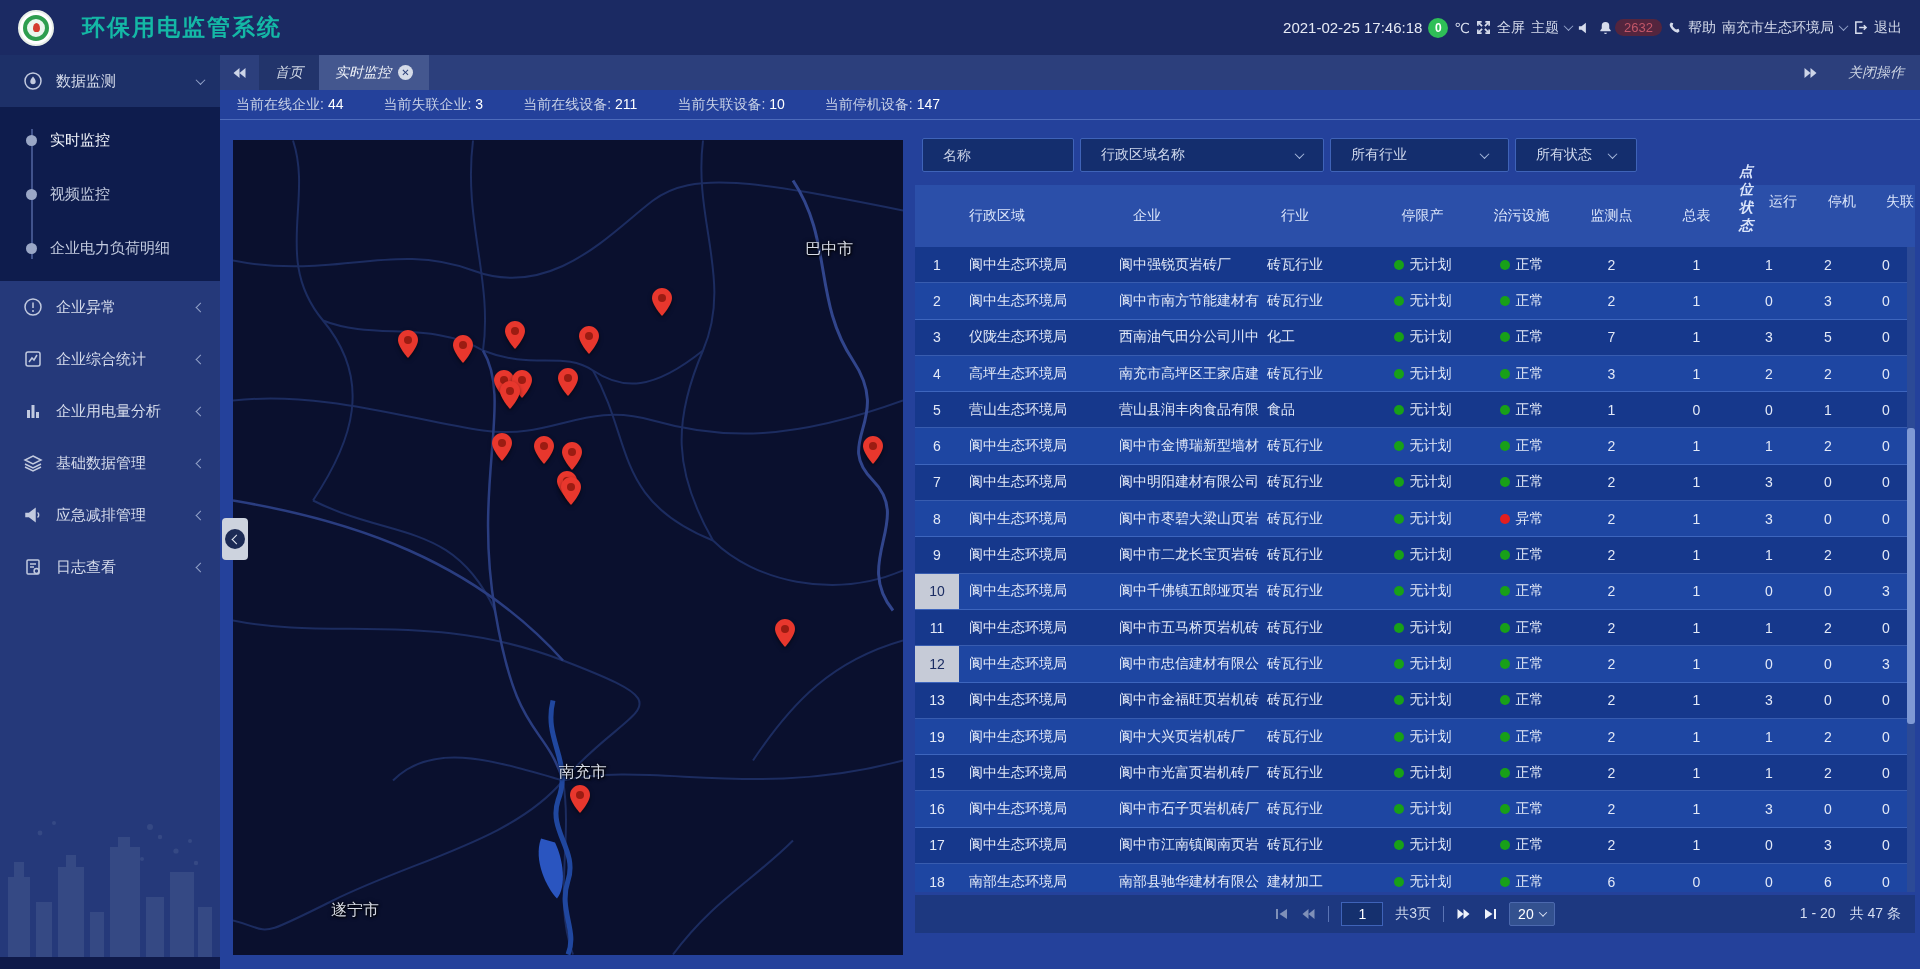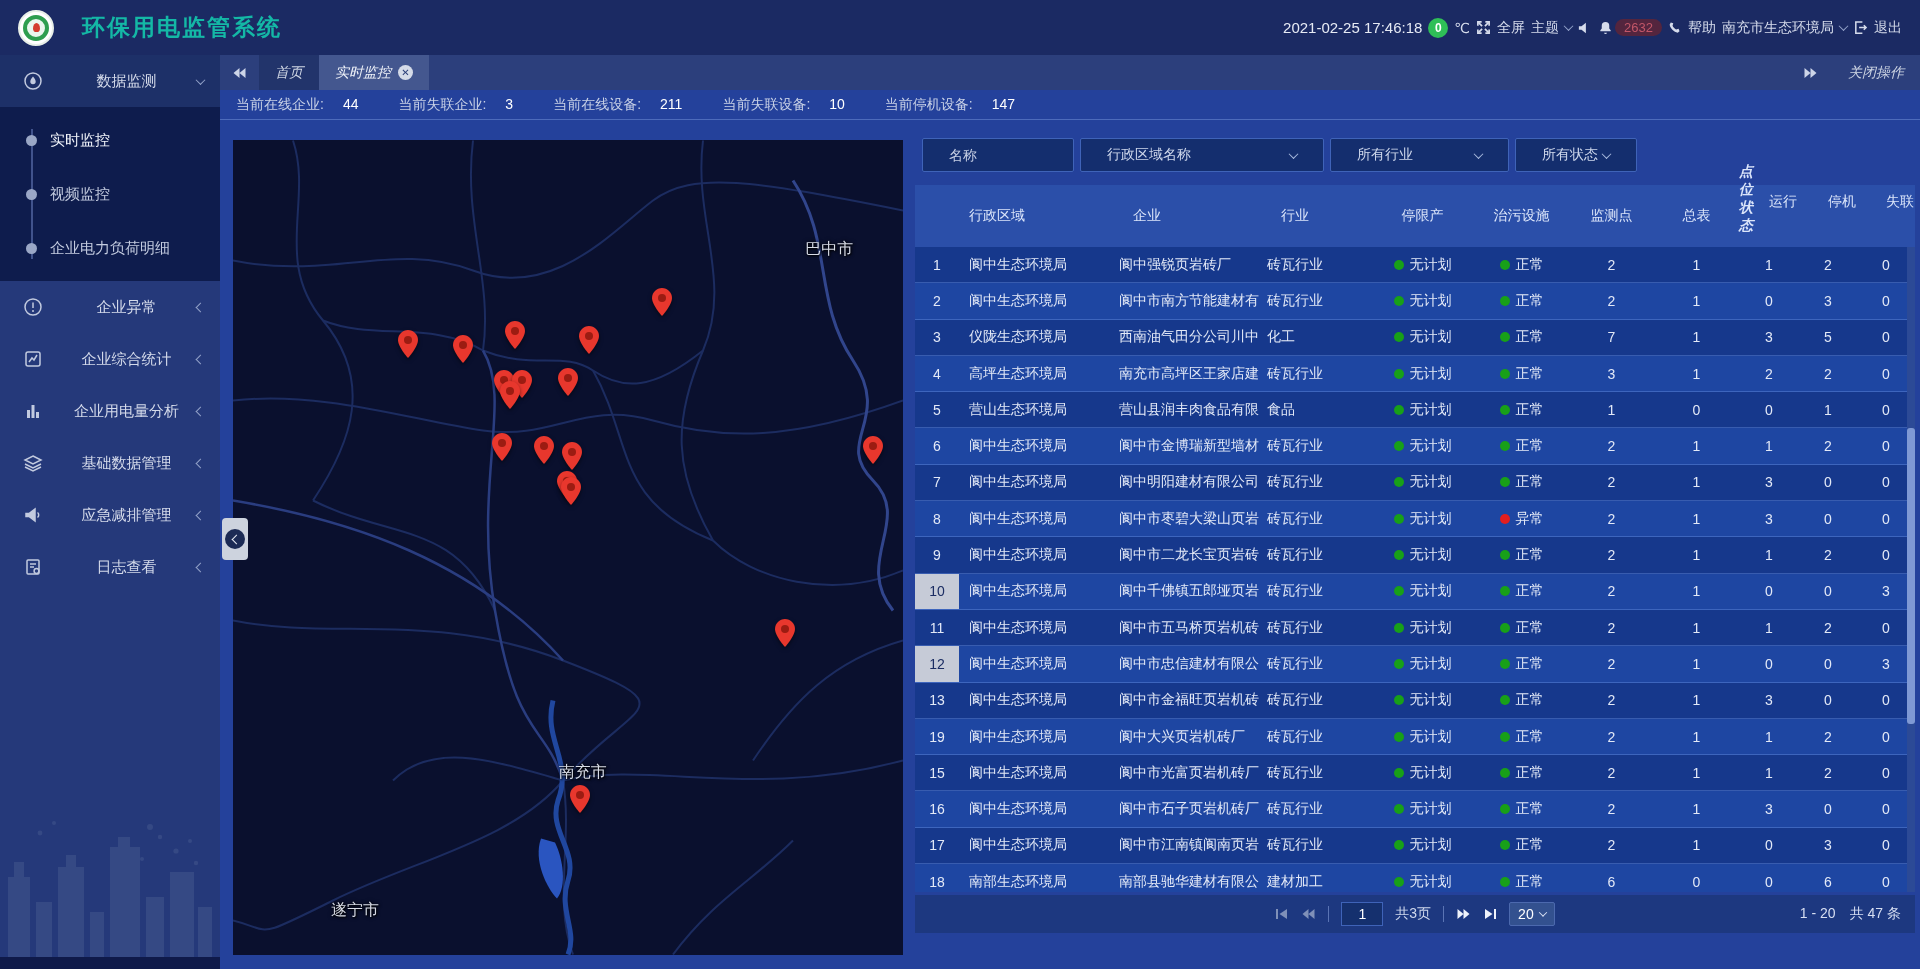--- a/index.html
+++ b/index.html
@@ -23,21 +23,21 @@
     font-size:12px; font-weight:bold; display:flex; align-items:center; justify-content:center; }
   .chx { display:inline-block; width:7px; height:7px; border-right:1.6px solid #93a2c9; border-bottom:1.6px solid #93a2c9; }
   .chx.down { transform:rotate(45deg) translate(-1px,-1px); }
   .chx.left { transform:rotate(135deg); }
   .badge-wrap { position:relative; display:flex; align-items:center; gap:2px; }
   .bell { color:#36508f; }
   .badge { background:#54253e; color:#c25668; border-radius:9px; padding:1px 9px; font-size:13px; }
   .hicon { display:inline-flex; color:#d6dcec; }
 
   
-  .sidebar { position:absolute; left:0; top:55px; width:220px; height:914px; background:#25397a; z-index:20; overflow:hidden;text-align:center; }
+  .sidebar { position:absolute; left:0; top:55px; width:220px; height:914px; background:#25397a; z-index:20; overflow:hidden; }
   .side-section { position:relative; height:52px; display:flex; align-items:center; padding:0 16px 0 22px;
     color:#d5dbeb; font-size:15px; cursor:pointer; }
   .side-section.expanded { background:#1d3068; }
   .side-ico { width:22px; height:22px; margin-right:12px; display:flex; align-items:center; justify-content:center; color:#c2cadf; }
   .side-label { flex:1; }
   .submenu { background:#0e1c4d; position:relative; padding:6px 0; }
   .submenu-line { position:absolute; left:31px; top:22px; bottom:22px; width:2px; background:#41538c; }
   .submenu-item { position:relative; height:54px; display:flex; align-items:center; padding-left:50px;
     color:#c3cbdf; font-size:15px; cursor:pointer; }
   .submenu-item .bullet { position:absolute; left:26px; width:11px; height:11px; border-radius:50%; background:#9aa7c6; }
@@ -55,40 +55,40 @@
   .tab.active { background:#44578f; color:#eef1f8; }
   .tab-close { width:15px; height:15px; border-radius:50%; background:#d5dbe8; color:#2b3f78; font-size:10px;
     display:flex; align-items:center; justify-content:center; cursor:pointer; font-weight:bold; }
   .tabbar-right { margin-left:auto; display:flex; align-items:center; gap:18px; padding-right:16px; color:#cfd6e4; font-size:14px; }
 
   
   .statsbar { position:absolute; left:220px; top:90px; width:1700px; height:30px; background:#24419b;
     border-bottom:1px solid rgba(140,170,235,.4); display:flex; align-items:center; gap:40px;
     padding-left:16px; font-size:14px; z-index:9; }
   .stat-label { color:#c7d0e6; }
-  .stat-val { color:#ffffff; margin-left:19px; }
+  .stat-val { color:#ffffff; margin-left:4px; }
 
   
   .content { position:absolute; left:220px; top:120px; width:1700px; height:849px; background:#24419b; }
 
   
   .map { position:absolute; left:13px; top:20px; width:670px; height:815px; background:#0a102e; overflow:hidden; }
   .map svg.roads { position:absolute; left:0; top:0; }
   .map-city { position:absolute; color:#d8dce6; font-size:16px; text-shadow:0 0 4px #000, 1px 1px 2px #000; transform:translate(-50%,-50%); }
   .pin { position:absolute; width:20px; height:28px; margin-left:-10px; margin-top:-28px; cursor:pointer;
     filter:drop-shadow(0 2px 2px rgba(0,0,0,.5)); }
   .collapse-handle { position:absolute; left:2px; top:398px; width:26px; height:42px; background:#cdd3de;
     border-radius:4px; display:flex; align-items:center; justify-content:center; cursor:pointer; z-index:5; }
   .collapse-circle { width:20px; height:20px; border-radius:50%; background:#1c2b55; display:flex; align-items:center; justify-content:center; }
   .collapse-circle .chx { border-color:#e8ecf5; margin-left:3px; }
 
   
   .filters { position:absolute; left:702px; top:18px; height:34px; display:flex; gap:6px; }
   .f-box { height:34px; background:#142e6e; border:1px solid #3f63b8; border-radius:2px; color:#cfd8ec;
-    font-size:14px; display:flex; align-items:center; padding:0 26px; cursor:pointer; }
+    font-size:14px; display:flex; align-items:center; padding:0 20px; cursor:pointer; }
   .f-box .chx { margin-left:auto; border-color:#a9bade; }
   input.f-input { width:152px; outline:none; }
   input.f-input::placeholder { color:#c6cfe4; opacity:1; }
   .f-region { width:244px; } .f-industry { width:179px; } .f-status { width:122px; }
 
   
   .table { position:absolute; left:695px; top:65px; width:1000px; }
   .thead { display:flex; height:62px; background:#2b4fa9; color:#dbe5fa; font-size:14px; }
   .th { display:flex; align-items:center; justify-content:center; }
   .c-no{width:44px;} .c-region{width:150px;} .c-ent{width:152px;} .c-ind{width:110px;}

